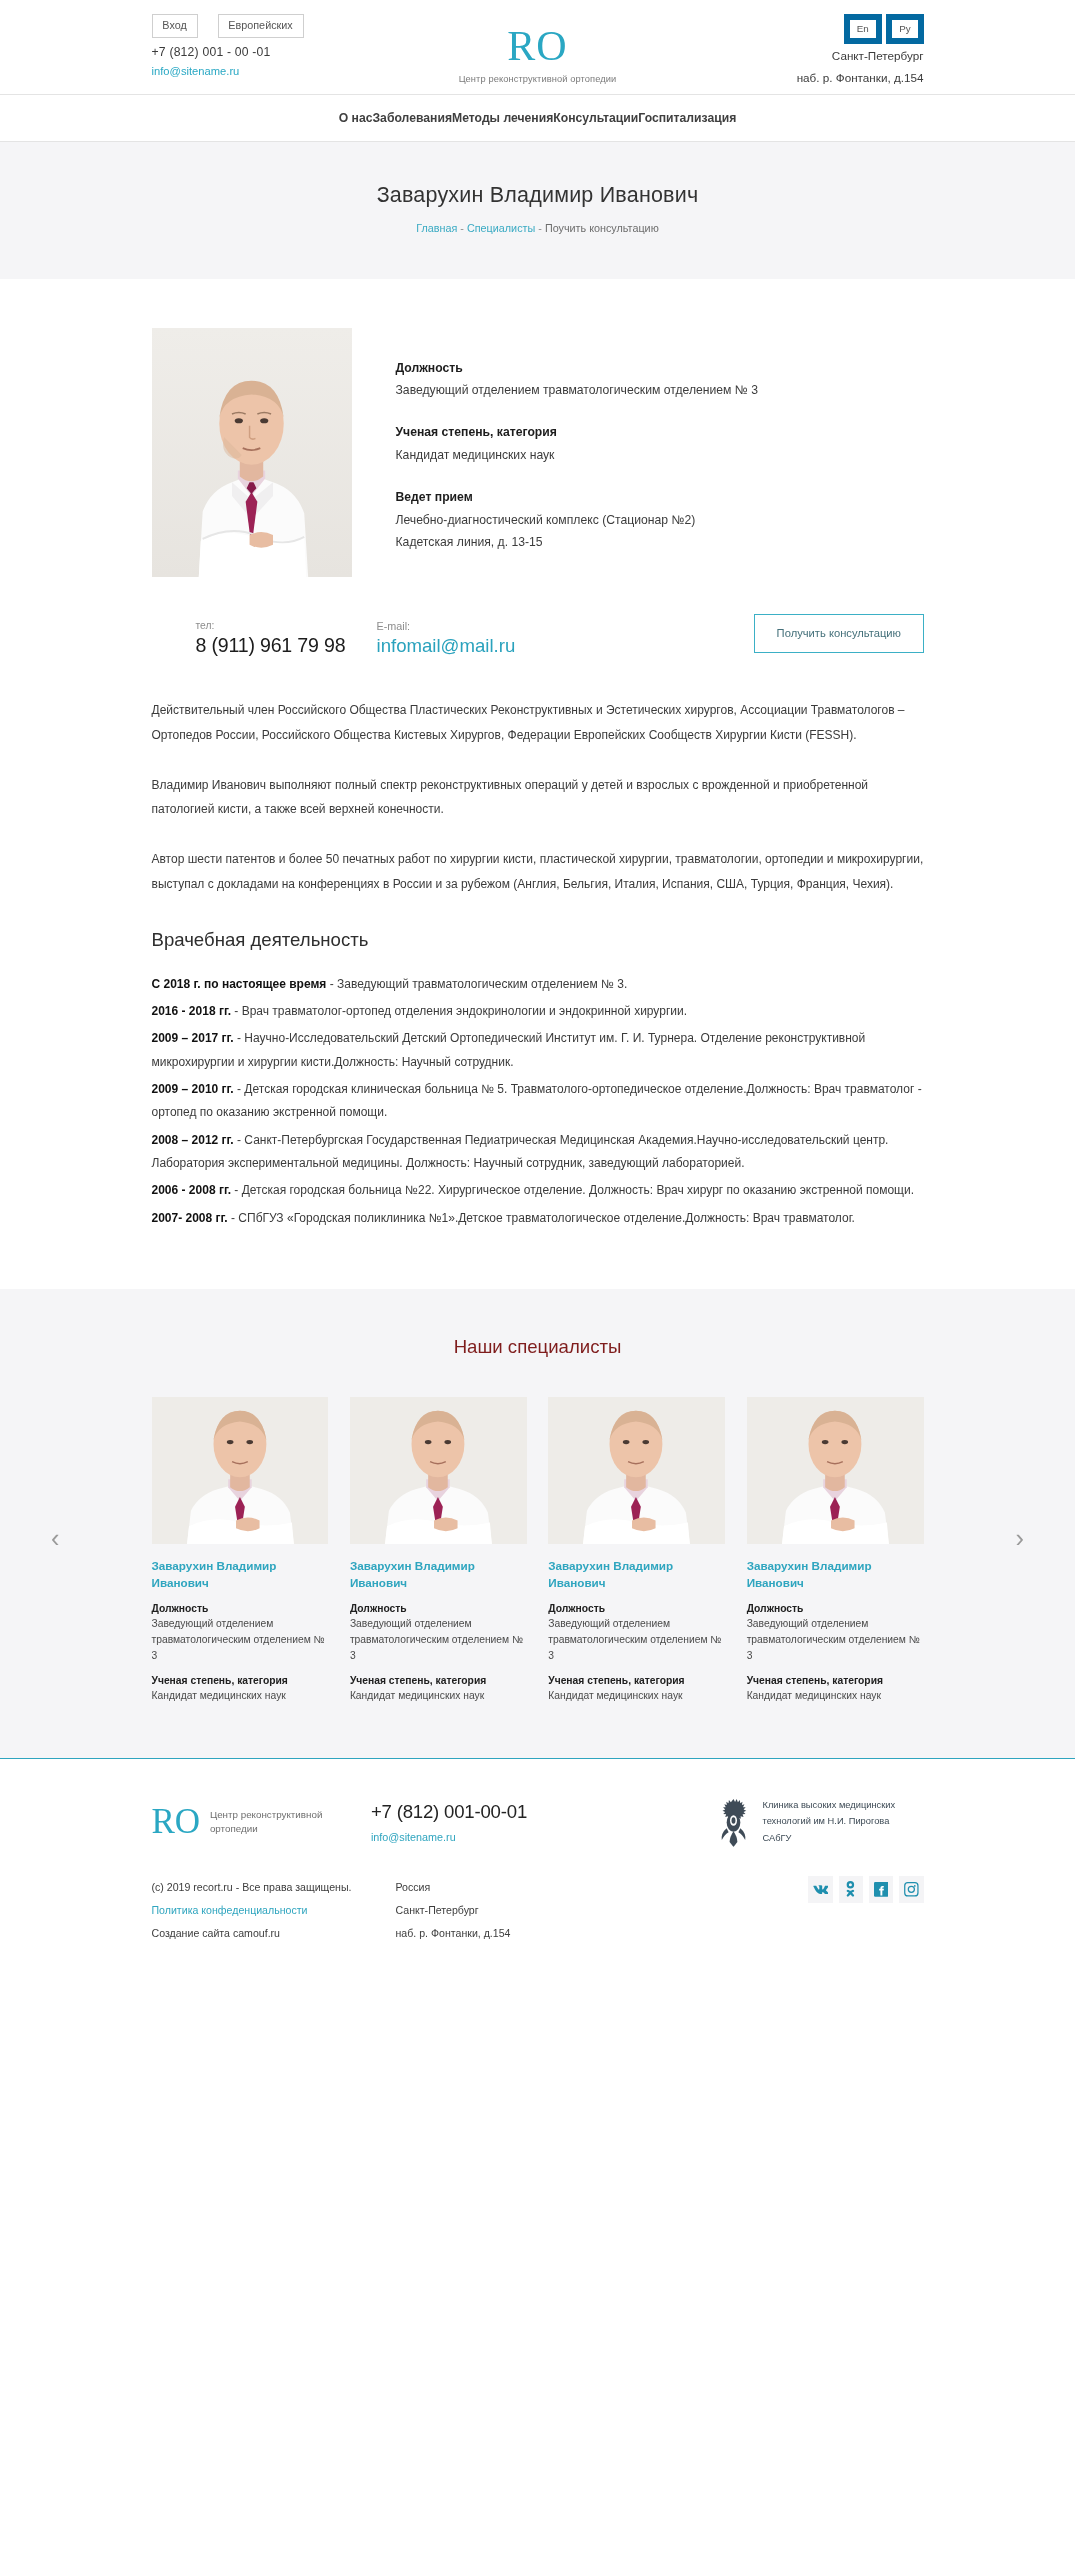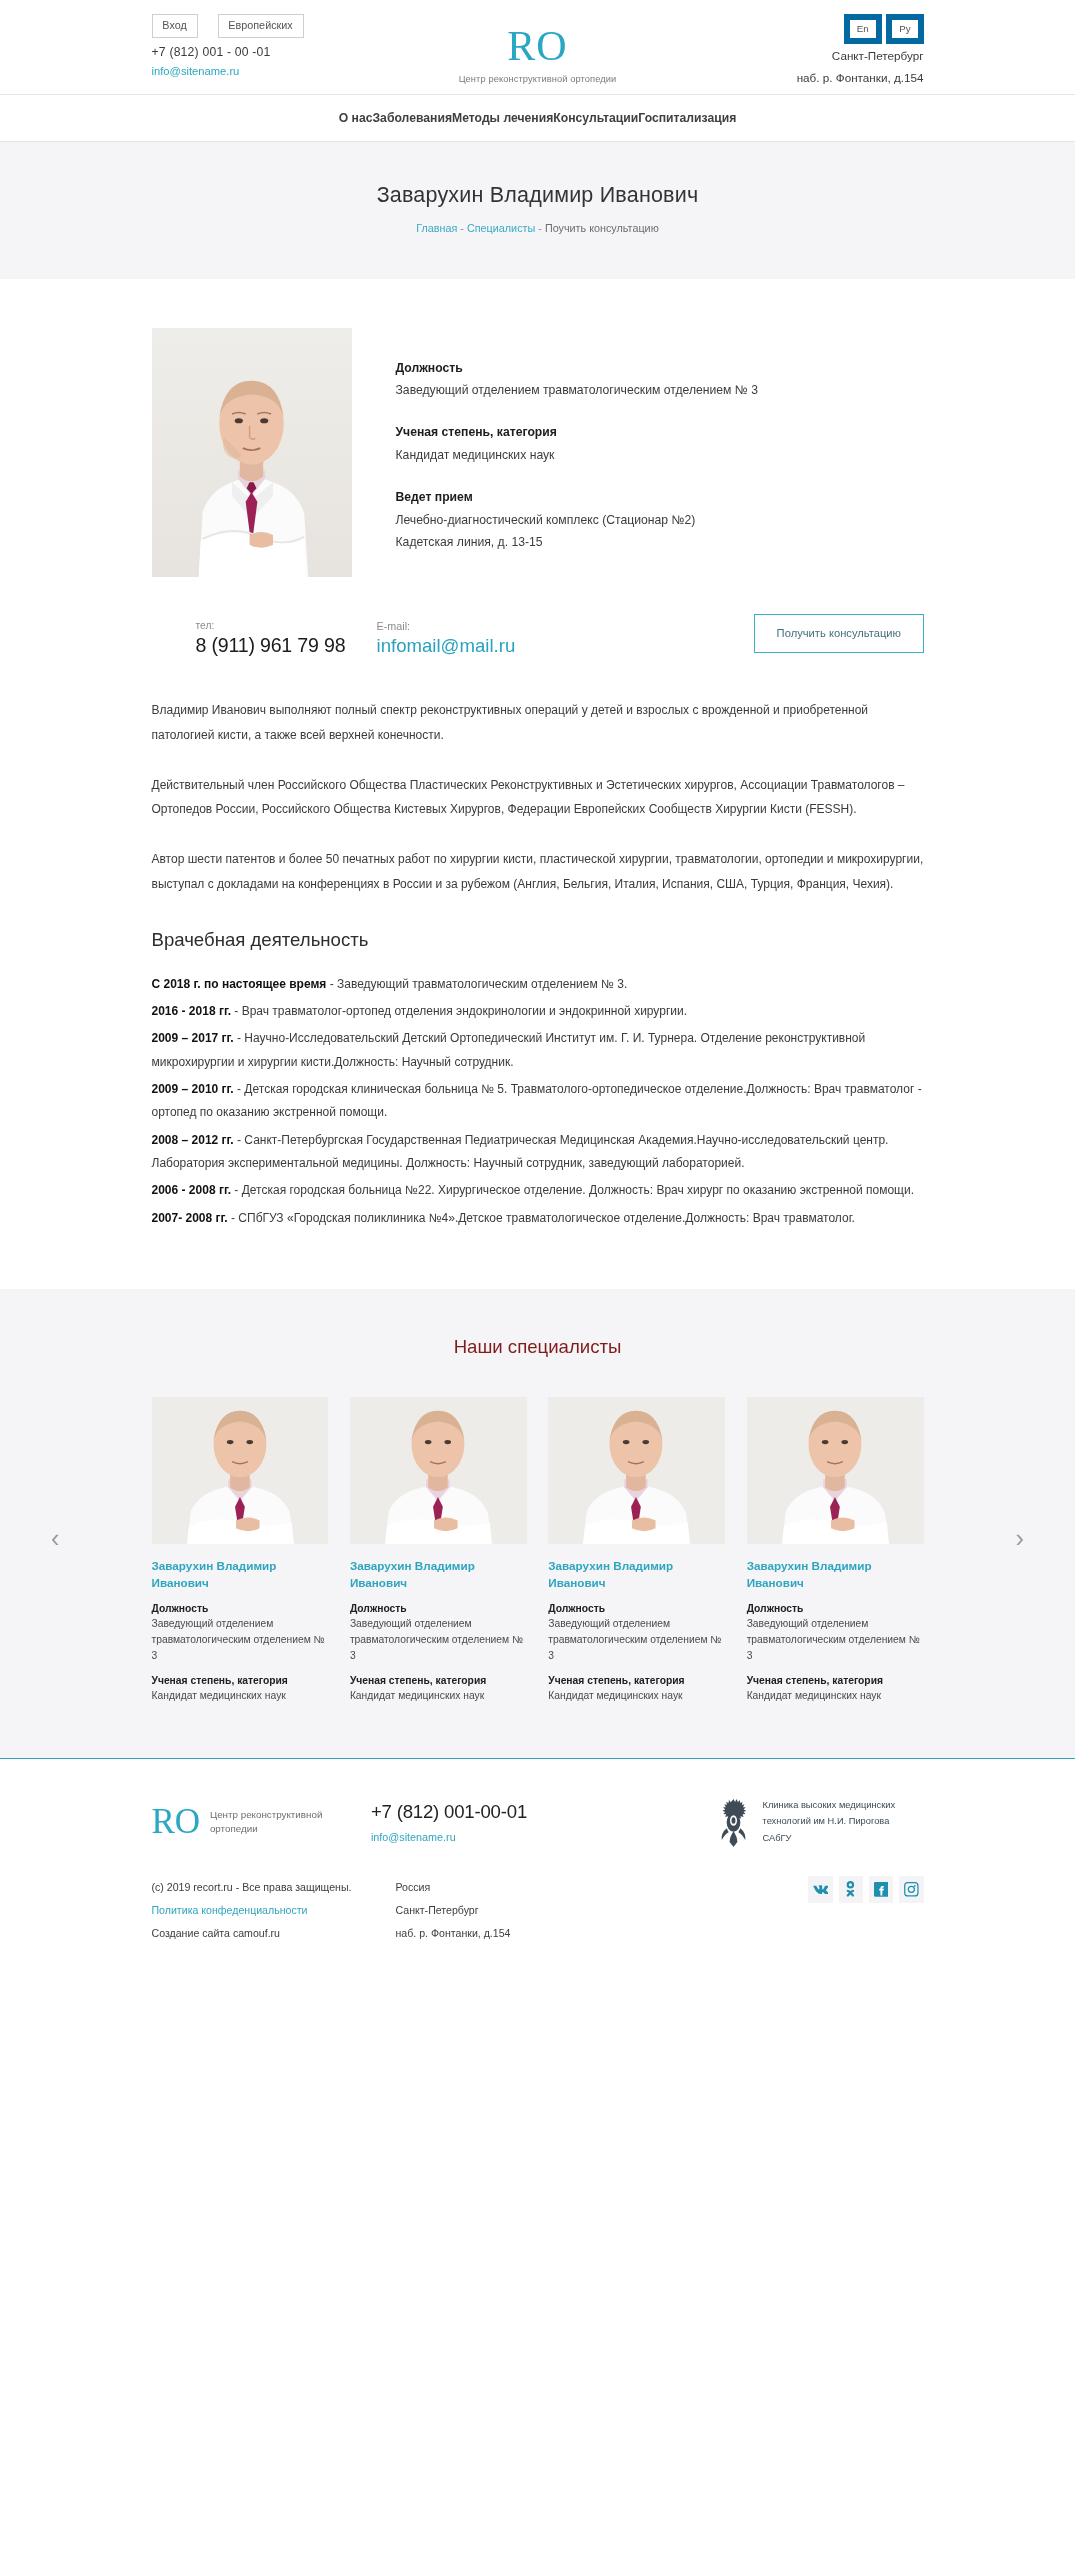--- a/index.html
+++ b/index.html
@@ -240,34 +240,34 @@
         <div class="big">8 (911) 961 79 98</div>
       </div>
       <div class="c-mail">
         <div class="tiny">E-mail:</div>
         <a class="big" href="#">infomail@mail.ru</a>
       </div>
       <button class="cta">Получить консультацию</button>
     </div>
 
     <div class="copy">
+      <p>Действительный член Российского Общества Пластических Реконструктивных и Эстетических хирургов, Ассоциации Травматологов – Ортопедов России, Российского Общества Кистевых Хирургов, Федерации Европейских Сообществ Хирургии Кисти (FESSH).</p>
       <p>Владимир Иванович выполняют полный спектр реконструктивных операций у детей и взрослых с врожденной и приобретенной патологией кисти, а также всей верхней конечности.</p>
-      <p>Действительный член Российского Общества Пластических Реконструктивных и Эстетических хирургов, Ассоциации Травматологов – Ортопедов России, Российского Общества Кистевых Хирургов, Федерации Европейских Сообществ Хирургии Кисти (FESSH).</p>
       <p>Автор шести патентов и более 50 печатных работ по хирургии кисти, пластической хирургии, травматологии, ортопедии и микрохирургии, выступал с докладами на конференциях в России и за рубежом (Англия, Бельгия, Италия, Испания, США, Турция, Франция, Чехия).</p>
 
       <h2>Врачебная деятельность</h2>
 
       <div class="career">
         <div class="item"><b>С 2018 г. по настоящее время</b><span> - Заведующий травматологическим отделением № 3.</span></div>
         <div class="item"><b>2016 - 2018 гг.</b><span> - Врач травматолог-ортопед отделения эндокринологии и эндокринной хирургии.</span></div>
         <div class="item"><b>2009 – 2017 гг.</b><span> - Научно-Исследовательский Детский Ортопедический Институт им. Г. И. Турнера. Отделение реконструктивной микрохирургии и хирургии кисти.Должность: Научный сотрудник.</span></div>
         <div class="item"><b>2009 – 2010 гг.</b><span> - Детская городская клиническая больница № 5. Травматолого-ортопедическое отделение.Должность: Врач травматолог - ортопед по оказанию экстренной помощи.</span></div>
         <div class="item"><b>2008 – 2012 гг.</b><span> - Санкт-Петербургская Государственная Педиатрическая Медицинская Академия.Научно-исследовательский центр. Лаборатория экспериментальной медицины. Должность: Научный сотрудник, заведующий лабораторией.</span></div>
         <div class="item"><b>2006 - 2008 гг.</b><span> - Детская городская больница №22. Хирургическое отделение. Должность: Врач хирург по оказанию экстренной помощи.</span></div>
-        <div class="item"><b>2007- 2008 гг.</b><span> - СПбГУЗ «Городская поликлиника №4».Детское травматологическое отделение.Должность: Врач травматолог.</span></div>
+        <div class="item"><b>2007- 2008 гг.</b><span> - СПбГУЗ «Городская поликлиника №1».Детское травматологическое отделение.Должность: Врач травматолог.</span></div>
       </div>
     </div>
   </div>
 </div>
 
 <div class="spec-band">
   <h2>Наши специалисты</h2>
   <div class="arrow left">‹</div>
   <div class="arrow right">›</div>
 

